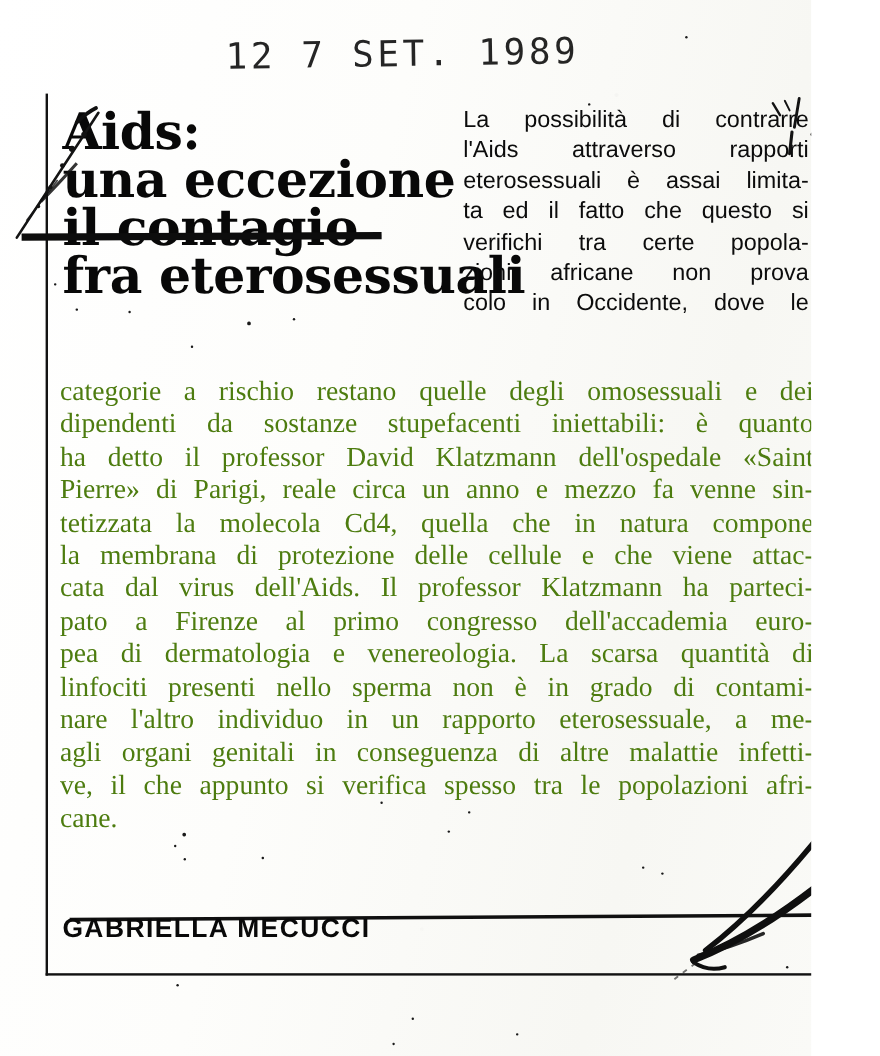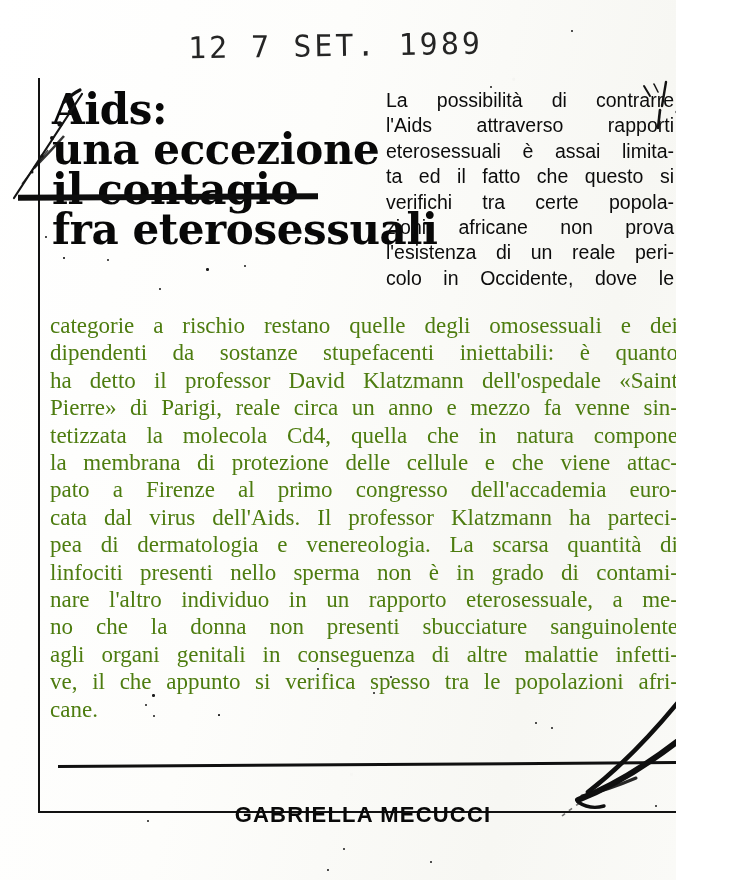--- a/index.html
+++ b/index.html
@@ -136,23 +136,23 @@
     left: 58px;
     top: 763px;
     width: 620px;
     height: 3px;
     background: #101010;
     transform: rotate(-0.35deg);
   }
   #byline {
     position: absolute;
     left: 52px;
-    top: 802px;
+    top: 761px;
     width: 622px;
-    text-align: center;
+    text-align: left;
     font-family: "Liberation Sans", "DejaVu Sans", sans-serif;
     font-weight: 700;
     font-size: 22px;
     letter-spacing: 1.2px;
     color: #090909;
   }
 
   
   .artifact { position: absolute; pointer-events: none; }
 
@@ -187,40 +187,38 @@
       <span class="hl-line">fra eterosessuali</span>
     </div>
 
     <div id="intro-col">
       <span class="p-line">La possibilità di contrarre</span>
       <span class="p-line">l'Aids attraverso rapporti</span>
       <span class="p-line">eterosessuali è assai limita-</span>
       <span class="p-line">ta ed il fatto che questo si</span>
       <span class="p-line">verifichi tra certe popola-</span>
       <span class="p-line">zioni africane non prova</span>
-      <span class="p-line">l'esistenza di un reale peri-</span>
       <span class="p-line">colo in Occidente, dove le</span>
     </div>
   </div>
 
   <div id="headline-rule"></div>
 
   <div id="body-text">
     <span class="p-line">categorie a rischio restano quelle degli omosessuali e dei</span>
     <span class="p-line">dipendenti da sostanze stupefacenti iniettabili: è quanto</span>
     <span class="p-line">ha detto il professor David Klatzmann dell'ospedale «Saint</span>
     <span class="p-line">Pierre» di Parigi, reale circa un anno e mezzo fa venne sin-</span>
     <span class="p-line">tetizzata la molecola Cd4, quella che in natura compone</span>
     <span class="p-line">la membrana di protezione delle cellule e che viene attac-</span>
+    <span class="p-line">cata dal virus dell'Aids. Il professor Klatzmann ha parteci-</span>
     <span class="p-line">pato a Firenze al primo congresso dell'accademia euro-</span>
-    <span class="p-line">cata dal virus dell'Aids. Il professor Klatzmann ha parteci-</span>
     <span class="p-line">pea di dermatologia e venereologia. La scarsa quantità di</span>
     <span class="p-line">linfociti presenti nello sperma non è in grado di contami-</span>
     <span class="p-line">nare l'altro individuo in un rapporto eterosessuale, a me-</span>
-    <span class="p-line">no che la donna non presenti sbucciature sanguinolente</span>
     <span class="p-line">agli organi genitali in conseguenza di altre malattie infetti-</span>
     <span class="p-line">ve, il che appunto si verifica spesso tra le popolazioni afri-</span>
     <span class="p-line last">cane.</span>
   </div>
 
   <div id="byline-rule"></div>
   <div id="byline">GABRIELLA MECUCCI</div>
 
   <svg class="artifact" id="scratch-topleft" width="110" height="130" viewBox="0 0 110 130">
     <path d="M6 126 L74 22" stroke="#141414" stroke-width="2.2" fill="none" stroke-linecap="round"></path>

